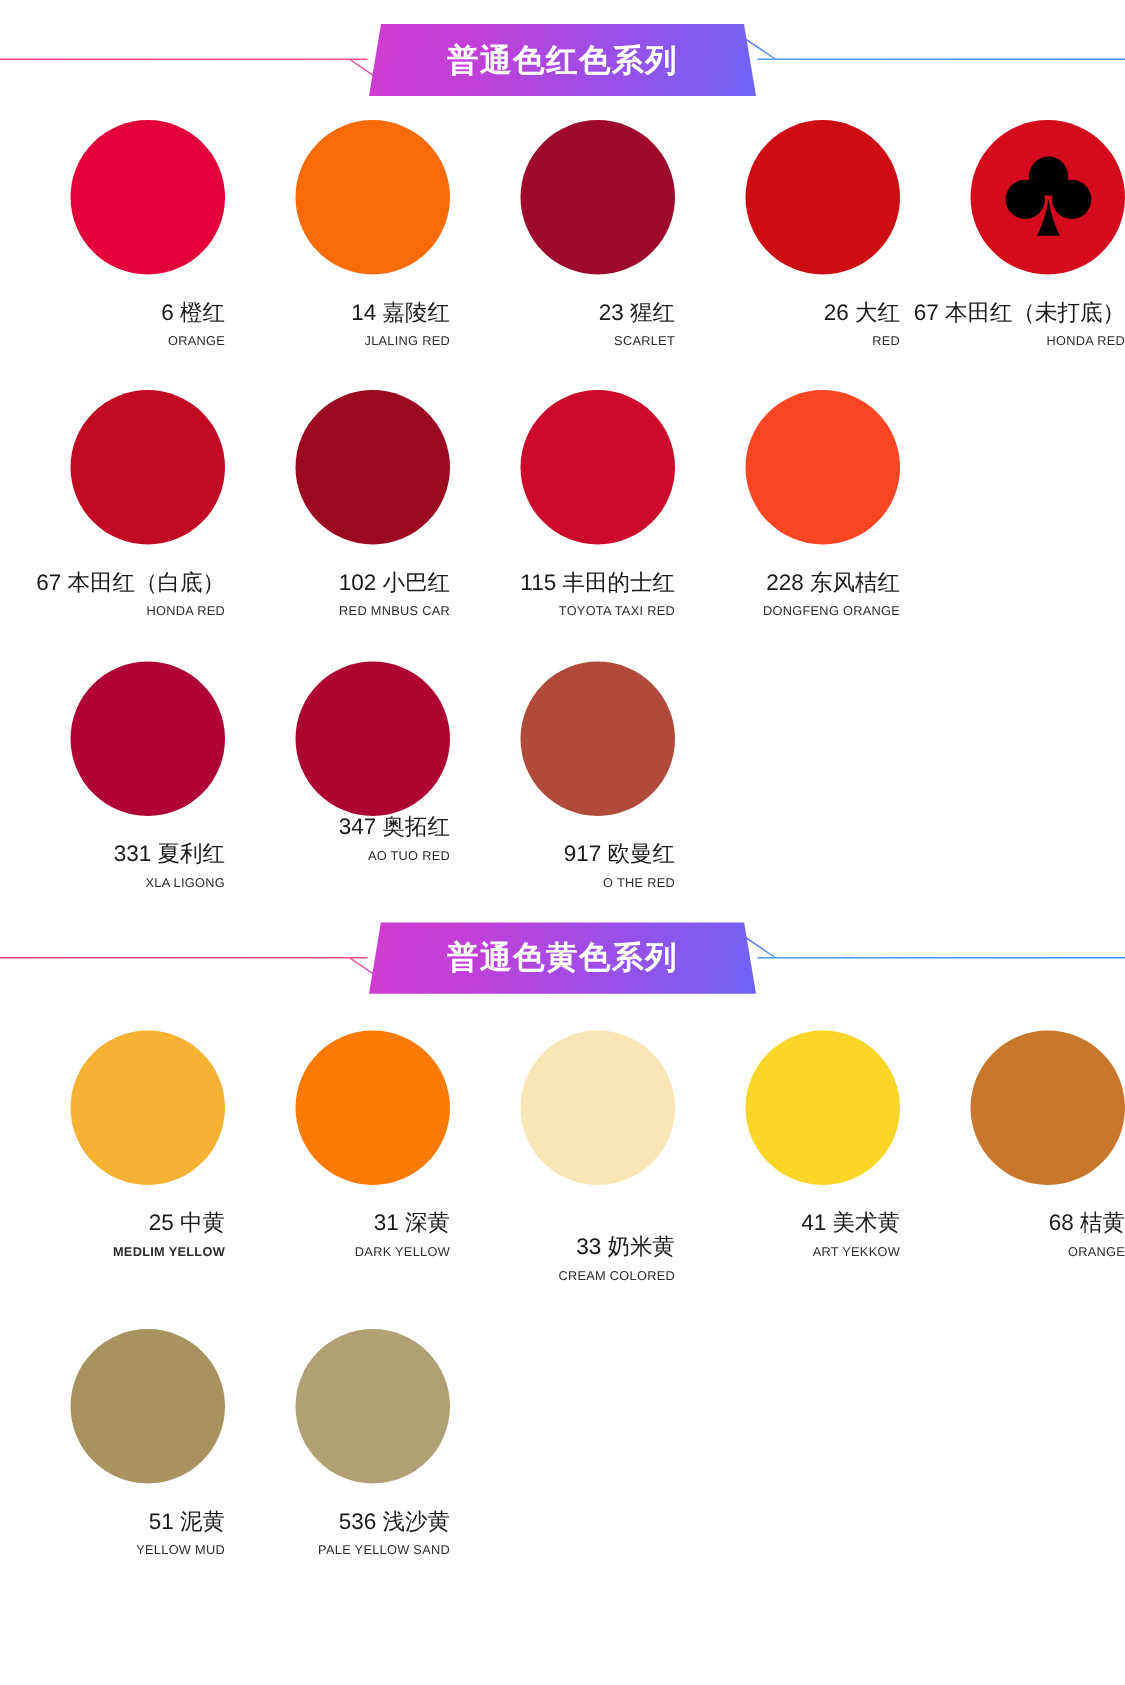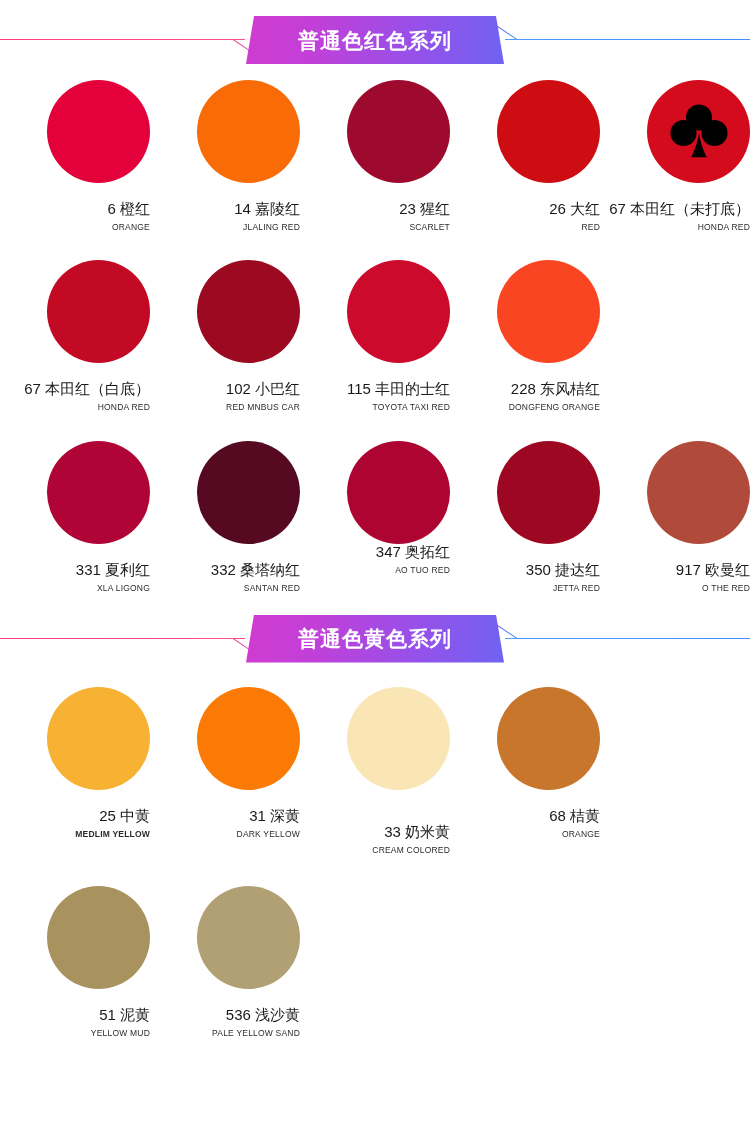--- a/index.html
+++ b/index.html
@@ -129,33 +129,23 @@
             <div class="label-en" style="margin-top: 7px;">DONGFENG ORANGE</div>
           </div>
         </div>
         <div class="row" style="margin-top: 30px;">
           <div class="cell">
             <div class="swatch" style="background: rgb(176, 4, 54);"></div>
             <div class="label-cn" style="margin-top: 18px;">331 夏利红</div>
             <div class="label-en" style="margin-top: 7px;">XLA LIGONG</div>
           </div>
           <div class="cell">
-            <div class="swatch" style="background: rgb(85, 10, 34);"></div>
-            <div class="label-cn" style="margin-top: 18px;">332 桑塔纳红</div>
-            <div class="label-en" style="margin-top: 7px;">SANTAN RED</div>
-          </div>
-          <div class="cell">
             <div class="swatch" style="background: rgb(174, 4, 50);"></div>
             <div class="label-cn" style="">347 奥拓红</div>
             <div class="label-en" style="margin-top: 7px;">AO TUO RED</div>
-          </div>
-          <div class="cell">
-            <div class="swatch" style="background: rgb(157, 7, 34);"></div>
-            <div class="label-cn" style="margin-top: 18px;">350 捷达红</div>
-            <div class="label-en" style="margin-top: 7px;">JETTA RED</div>
           </div>
           <div class="cell">
             <div class="swatch" style="background: rgb(176, 74, 58);"></div>
             <div class="label-cn" style="margin-top: 18px;">917 欧曼红</div>
             <div class="label-en" style="margin-top: 7px;">O THE RED</div>
           </div>
         </div>
       </div>
       <div style="padding-top: 18px;">
         <div class="banner-wrap">
@@ -177,20 +167,25 @@
             <div class="swatch" style="background: rgb(250, 122, 5);"></div>
             <div class="label-cn" style="margin-top: 18px;">31 深黄</div>
             <div class="label-en" style="margin-top: 7px;">DARK YELLOW</div>
           </div>
           <div class="cell">
             <div class="swatch" style="background: rgb(250, 230, 180);"></div>
             <div class="label-cn" style="margin-top: 34px;">33 奶米黄</div>
             <div class="label-en" style="margin-top: 7px;">CREAM COLORED</div>
           </div>
           <div class="cell">
+            <div class="swatch" style="background: rgb(251, 214, 38);"></div>
+            <div class="label-cn" style="margin-top: 18px;">41 美术黄</div>
+            <div class="label-en" style="margin-top: 7px;">ART YEKKOW</div>
+          </div>
+          <div class="cell">
             <div class="swatch" style="background: rgb(200, 118, 44);"></div>
             <div class="label-cn" style="margin-top: 18px;">68 桔黄</div>
             <div class="label-en" style="margin-top: 7px;">ORANGE</div>
           </div>
         </div>
         <div class="row" style="margin-top: 32px;">
           <div class="cell">
             <div class="swatch" style="background: rgb(168, 147, 95);"></div>
             <div class="label-cn" style="margin-top: 18px;">51 泥黄</div>
             <div class="label-en" style="margin-top: 7px;">YELLOW MUD</div>

